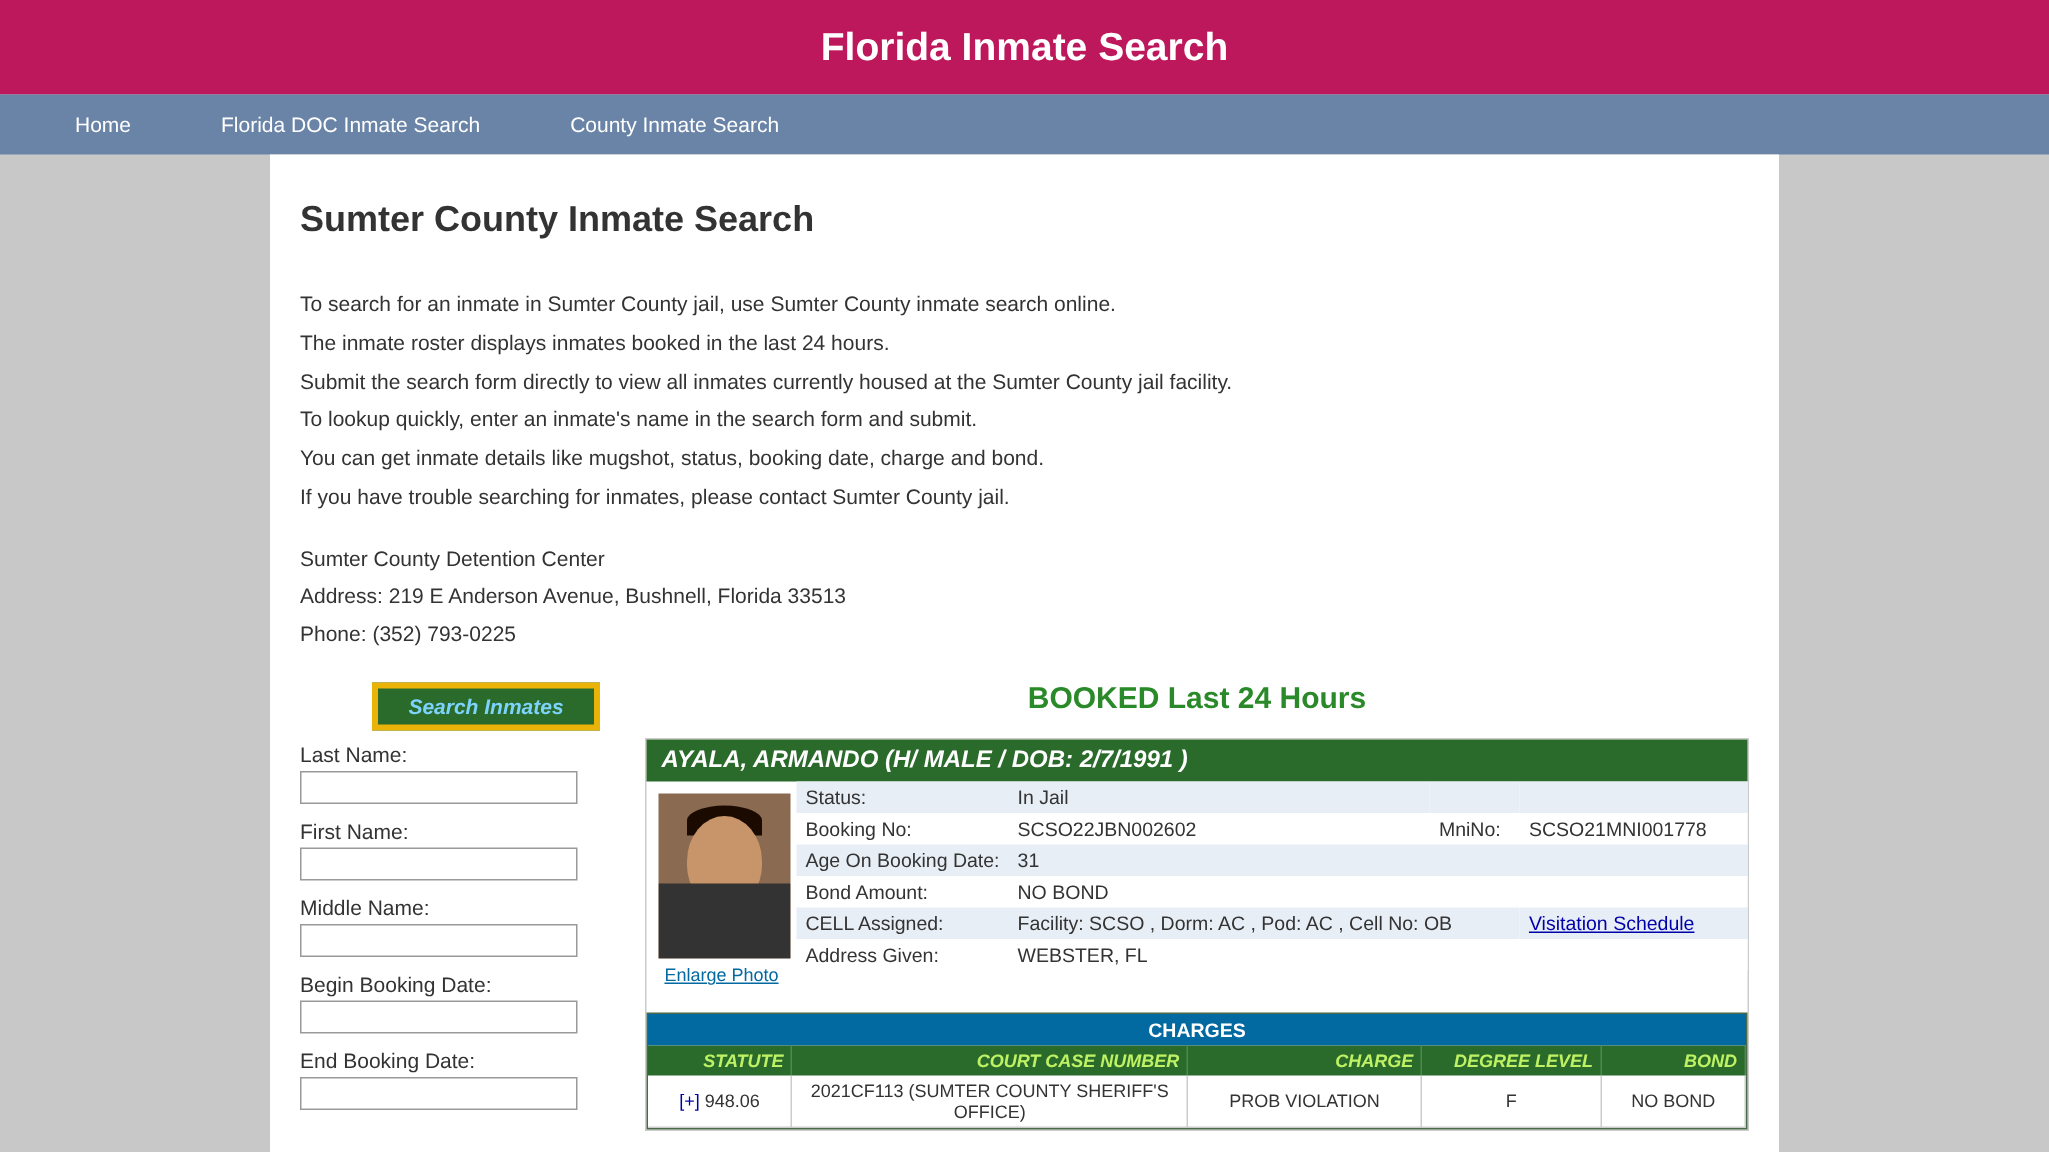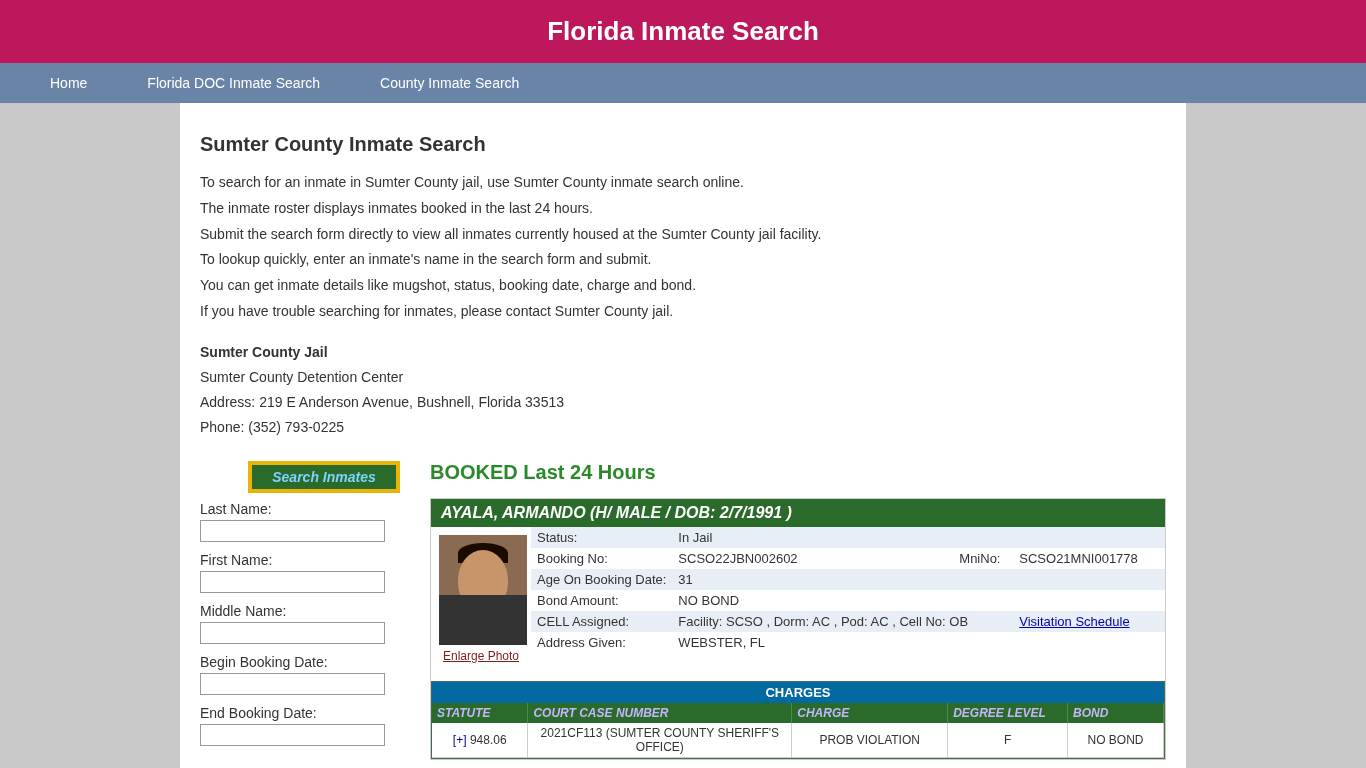--- a/index.html
+++ b/index.html
@@ -37,23 +37,23 @@
 
     
     .content-wrapper {
       background: #fff;
       margin: 0 180px;
       padding: 20px 20px 40px 20px;
       min-height: 700px;
     }
 
     .page-heading {
-      font-size: 20px;
-      font-weight: bold;
-      margin-bottom: 15px;
+      font-size: 24px;
+      font-weight: bold;
+      margin-bottom: 30px;
       margin-top: 10px;
     }
 
     .description-block {
       margin-bottom: 16px;
       line-height: 1.7;
     }
     .description-block p {
       margin-bottom: 2px;
     }
@@ -108,21 +108,21 @@
 
     
     .results-area {
       flex: 1;
     }
 
     .booked-header {
       color: #2a8a2a;
       font-size: 20px;
       font-weight: bold;
-      text-align: left;
+      text-align: center;
       margin-bottom: 14px;
     }
 
     
     .inmate-record {
       border: 1px solid #ccc;
     }
 
     .inmate-name-bar {
       background: #2a6a2a;
@@ -172,21 +172,21 @@
       width: 50px;
       height: 20px;
       background: #1a0a00;
       border-radius: 50% 50% 0 0;
       position: absolute;
       top: 8px;
       left: 19px;
     }
 
     .enlarge-link {
-      color: #7f1d1d;
+      color: #0369a1;
       font-size: 12px;
       text-decoration: underline;
       cursor: pointer;
       display: block;
       margin-top: 4px;
       text-align: center;
     }
 
     .inmate-details-col {
       flex: 1;
@@ -241,24 +241,24 @@
       font-size: 13px;
       padding: 3px;
     }
     .charges-table {
       width: 100%;
       border-collapse: collapse;
       font-size: 12px;
     }
     .charges-table th {
       background: #2a6a2a;
-      color: #c4b5fd;
+      color: #bef264;
       font-style: italic;
       padding: 3px 5px;
-      text-align: left;
+      text-align: right;
       border-right: 1px solid #4a8a4a;
     }
     .charges-table td {
       padding: 3px 5px;
       text-align: center;
       border-right: 1px solid #ccc;
       border-bottom: 1px solid #ccc;
     }
     .charges-table tr:nth-child(even) td {
       background: #e8eef5;
@@ -297,21 +297,20 @@
     <div class="description-block">
       <p>To search for an inmate in Sumter County jail, use Sumter County inmate search online.</p>
       <p>The inmate roster displays inmates booked in the last 24 hours.</p>
       <p>Submit the search form directly to view all inmates currently housed at the Sumter County jail facility.</p>
       <p>To lookup quickly, enter an inmate's name in the search form and submit.</p>
       <p>You can get inmate details like mugshot, status, booking date, charge and bond.</p>
       <p>If you have trouble searching for inmates, please contact Sumter County jail.</p>
     </div>
 
     <div class="jail-info">
-      <p class="jail-name">Sumter County Jail</p>
       <p>Sumter County Detention Center</p>
       <p>Address: 219 E Anderson Avenue, Bushnell, Florida 33513</p>
       <p>Phone: (352) 793-0225</p>
     </div>
 
     <div class="main-layout">
 
       <div class="search-sidebar">
         <div class="search-box-title">Search Inmates</div>
 

